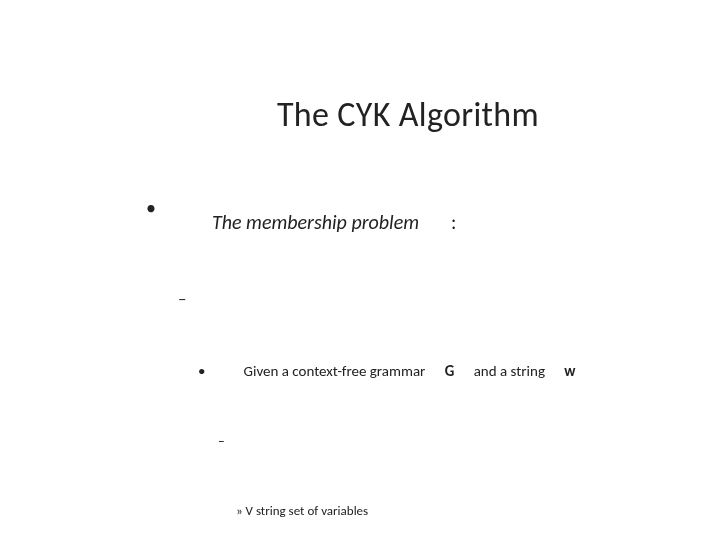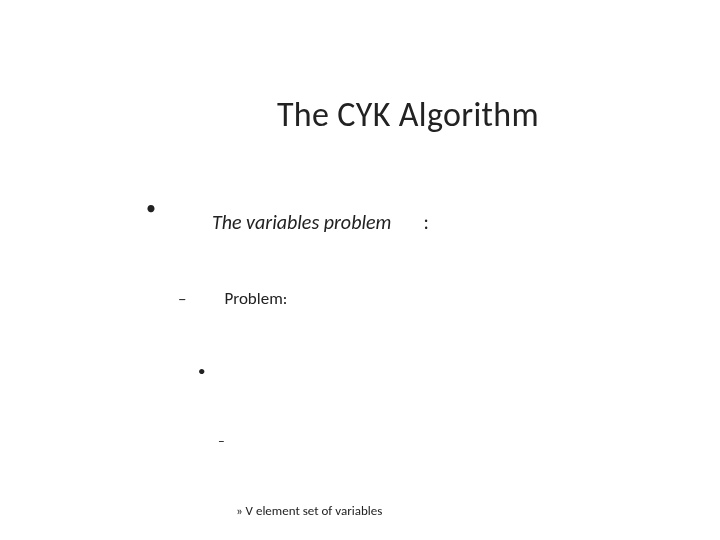--- a/index.html
+++ b/index.html
@@ -143,39 +143,41 @@
 
 <div class="slide">
 
   <h1 class="slide-title">The CYK Algorithm</h1>
 
   <div class="content">
 
     <div class="bullet-l1">
       <span class="bullet-marker no-italic">•</span>
       <span>
-        <span class="italic">The variables problem</span><span class="no-italic">:</span>
+        <span class="italic">The membership problem</span><span class="no-italic">:</span>
       </span>
     </div>
 
     <div class="dash-l2">
       <span class="dash-marker">–</span>
-      <span>Problem:</span>
     </div>
 
     <div class="bullet-l3">
       <span class="bullet-marker">•</span>
+      <span>
+        Given a context-free grammar <span class="bold">G</span> and a string <span class="bold">w</span>
+      </span>
     </div>
 
     <div class="dash-l4">
       <span class="dash-marker">–</span>
     </div>
 
     <div class="indent-l5">
-      <span>» V element set of variables</span>
+      <span>» V string set of variables</span>
     </div>
 
     <div class="dash-l4">
       <span class="dash-marker">–</span>
     </div>
 
     <div class="question-section">
 
       <div class="question-l2">
         <span class="dash-marker">–</span>

